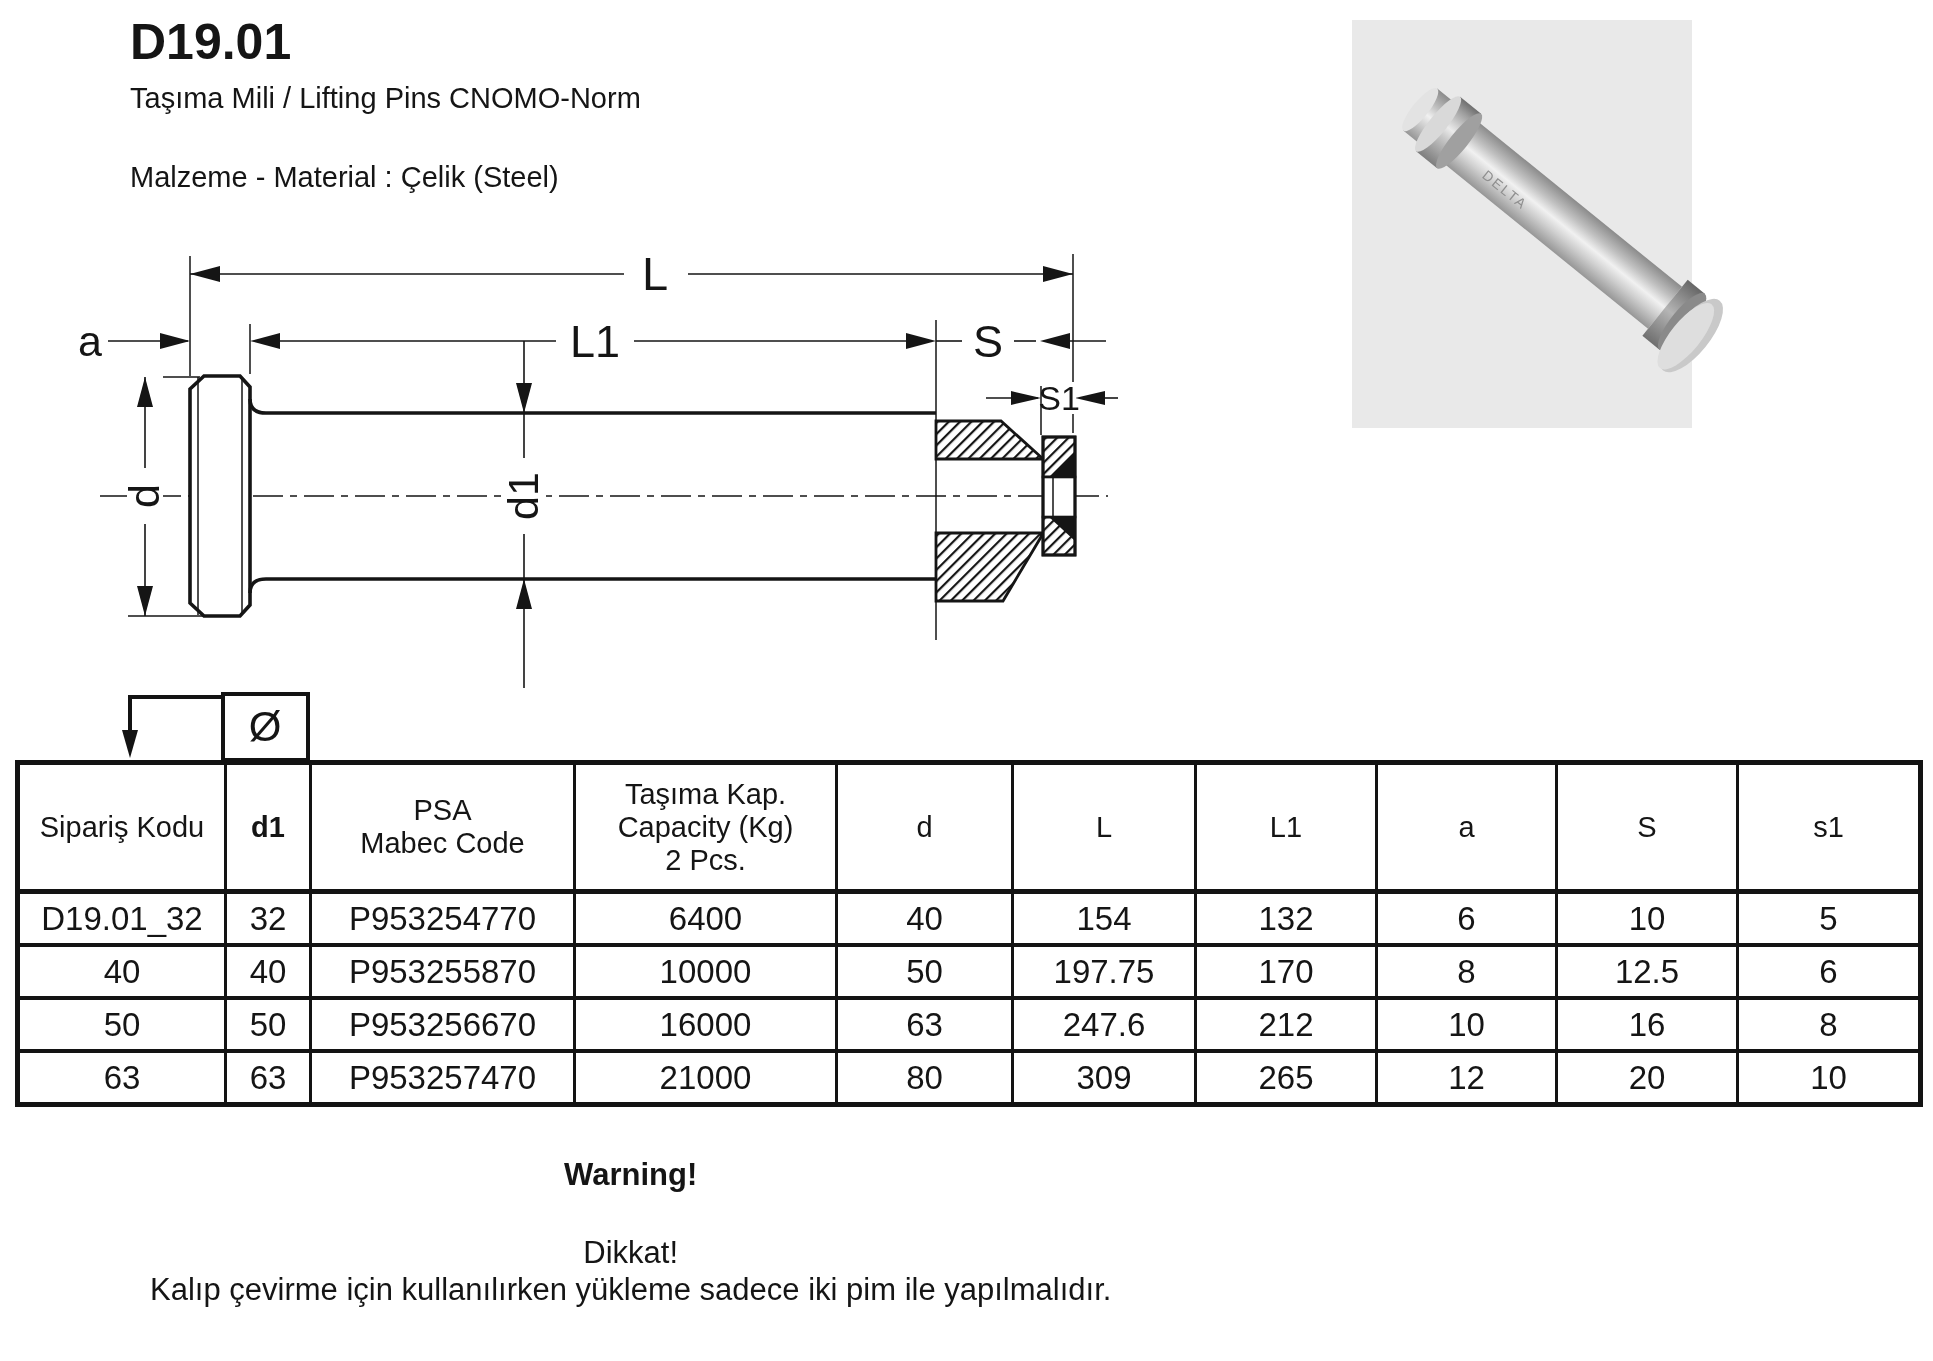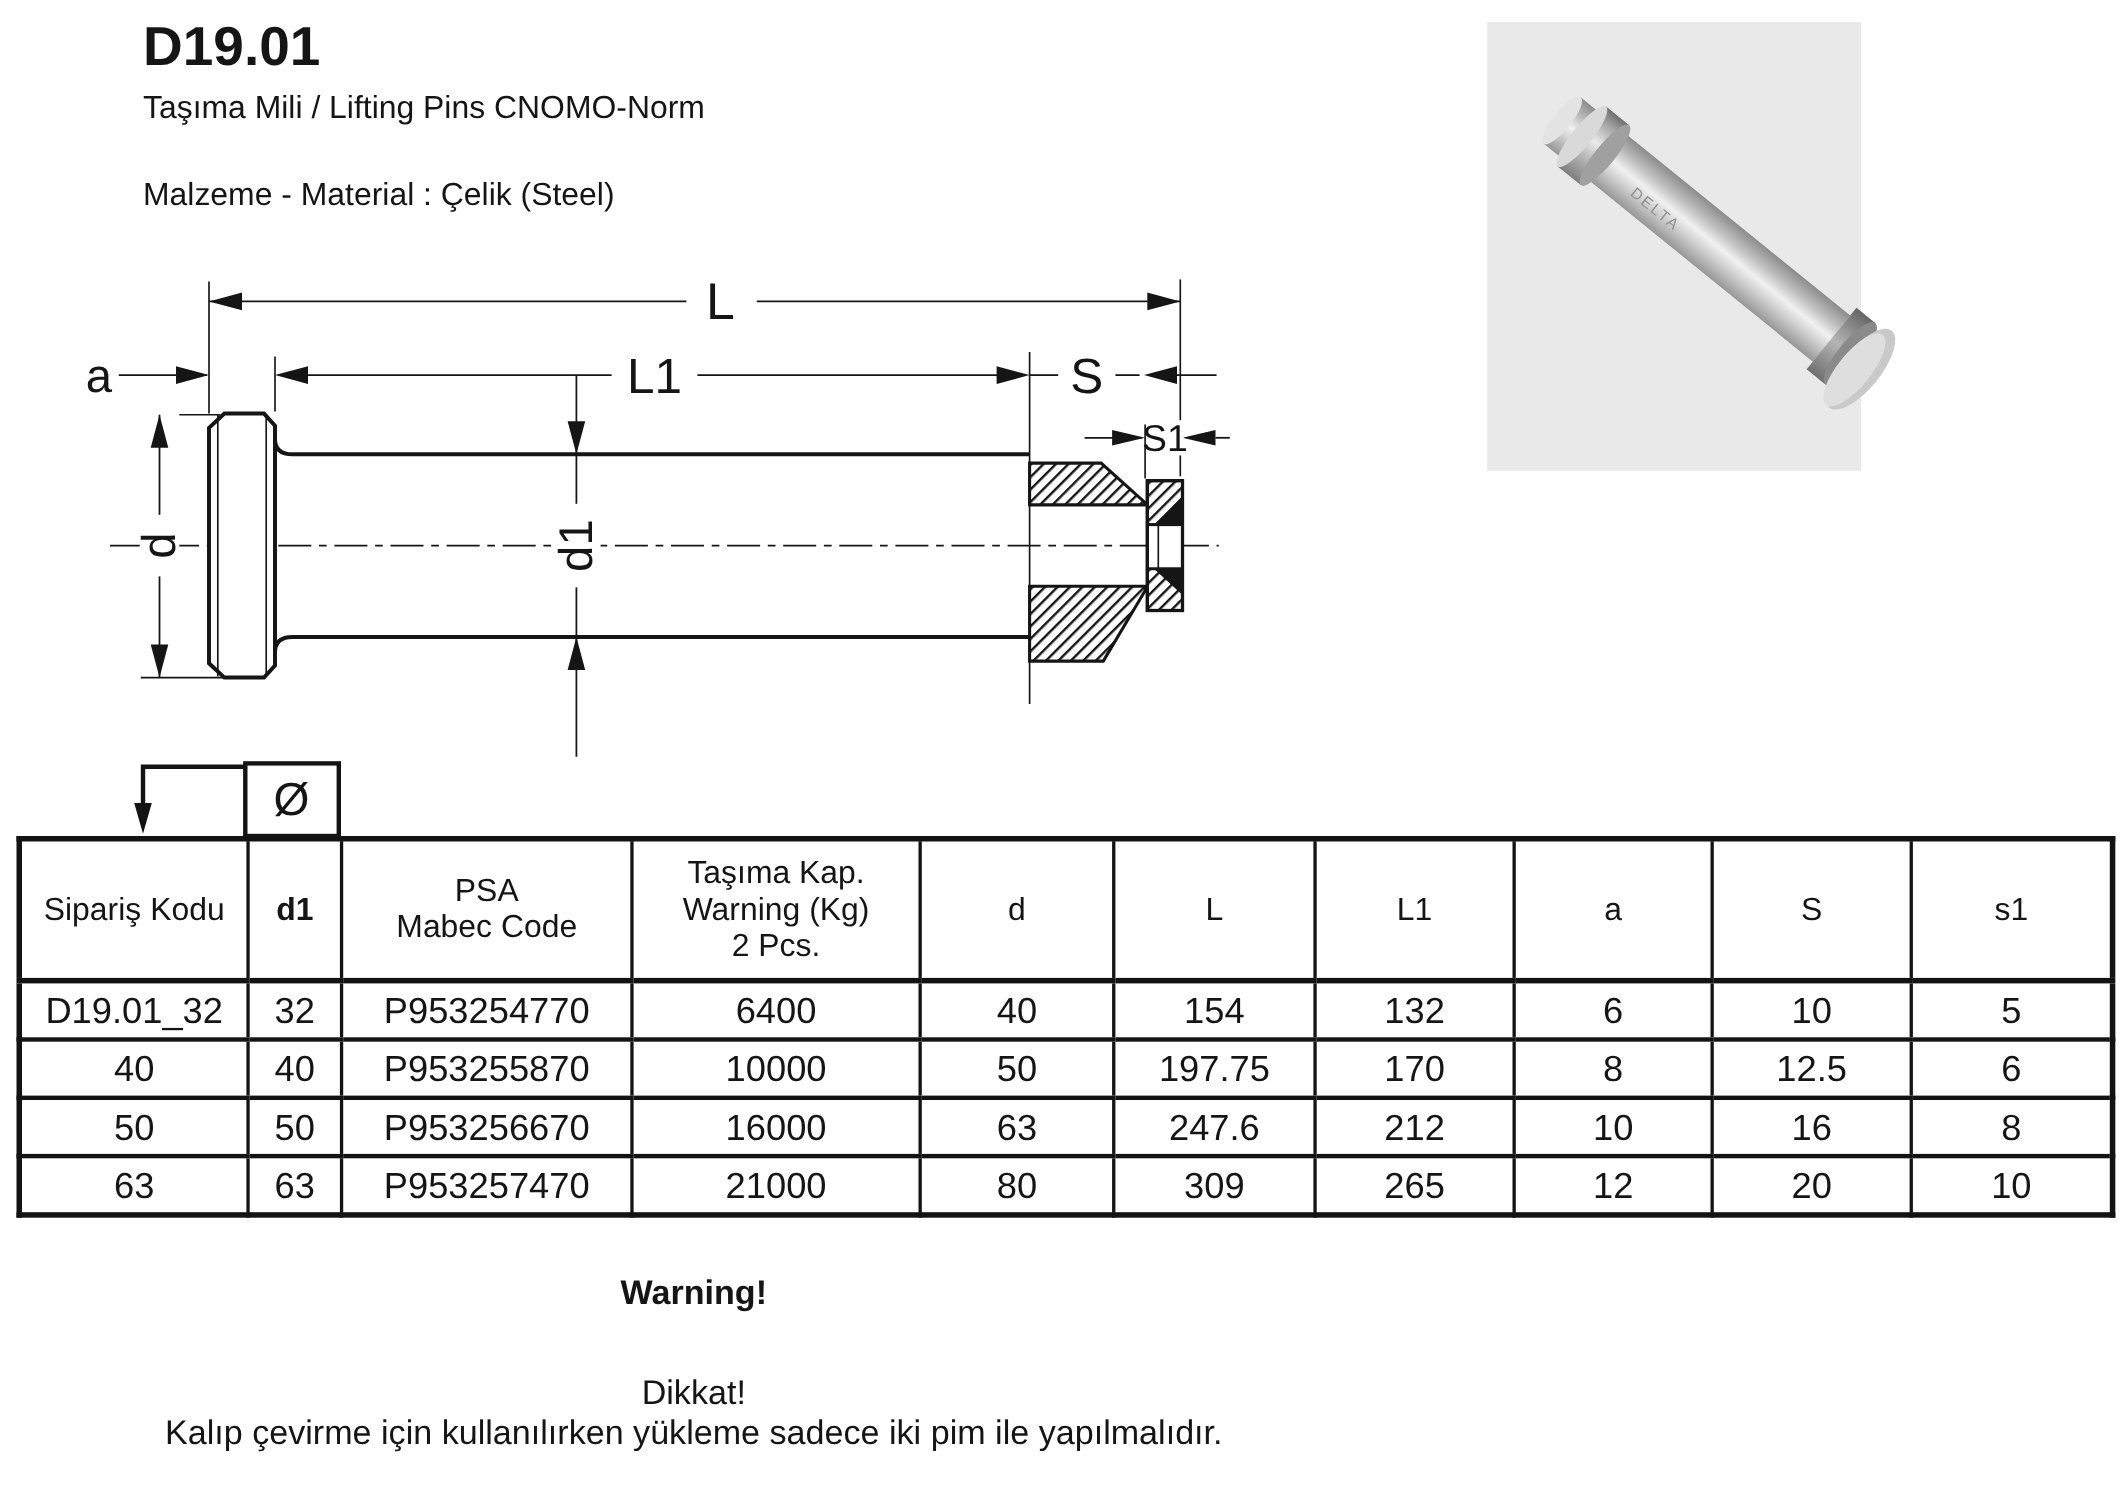--- a/index.html
+++ b/index.html
@@ -20,21 +20,21 @@
   table.size{border:5px solid #131313;}
   table.size thead th{font-size:29px;line-height:33px;height:124px;border-bottom:5px solid #131313;}
   table.size tbody td{font-size:33px;height:49px;border-top:4px solid #131313;}
   table.size th.b{font-weight:bold;}
   td.left{text-align:left;padding-left:10px;}
   td.right{text-align:right;padding-right:16px;}
   
   .warn{position:absolute;left:150px;top:1156px;font-size:31px;line-height:37px;}
   .warn p{margin:0;text-align:center;}
   .warn .bold{font-weight:bold;}
-  .warn .gap{margin-top:54px;}
+  .warn .gap{margin-top:41px;}
 </style>
 </head>
 <body>
 
 <div class="page">
 
   <svg class="lineart" width="1933" height="1361" viewBox="0 0 1933 1361">
     <defs>
       <pattern id="hatch" patternUnits="userSpaceOnUse" width="8" height="8" patternTransform="rotate(45)">
         <rect width="8" height="8" fill="#ffffff"></rect>
@@ -199,21 +199,21 @@
     <thead>
       <tr>
         <th>Sipariş Kodu</th>
         <th class="b">d1</th>
         <th>
           <div>PSA</div>
           <div>Mabec Code</div>
         </th>
         <th>
           <div>Taşıma Kap.</div>
-          <div>Warning (Kg)</div>
+          <div>Capacity (Kg)</div>
           <div>2 Pcs.</div>
         </th>
         <th>d</th>
         <th>L</th>
         <th>L1</th>
         <th>a</th>
         <th>S</th>
         <th>s1</th>
       </tr>
     </thead>

